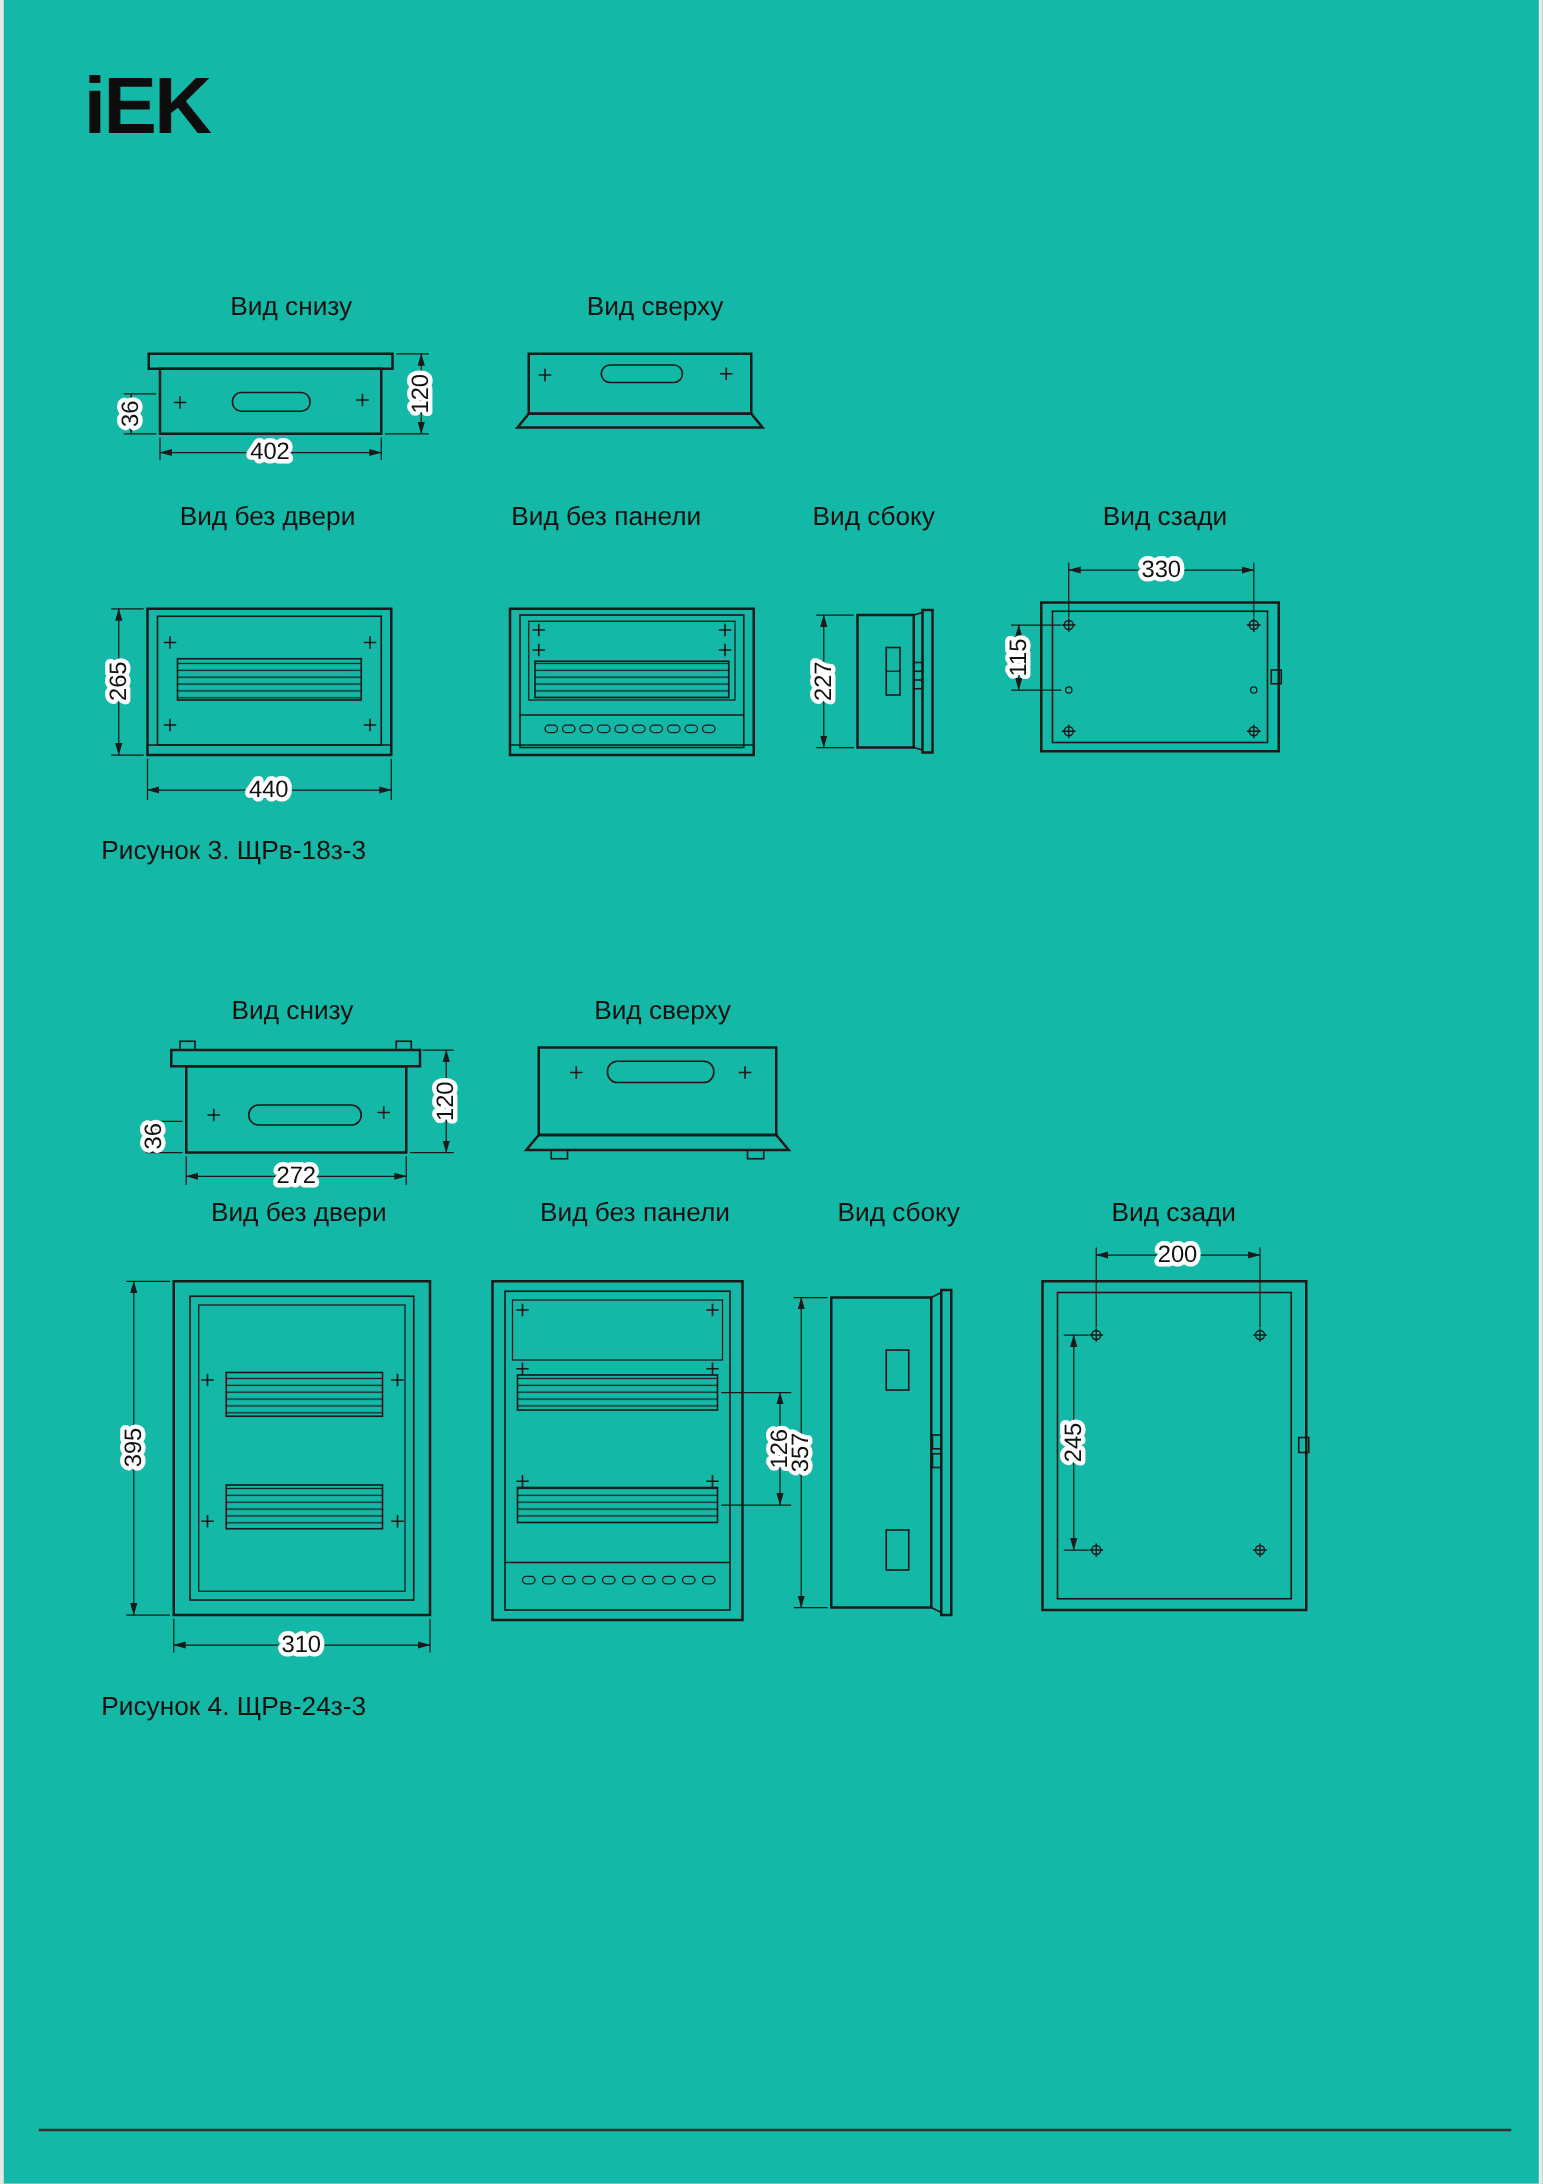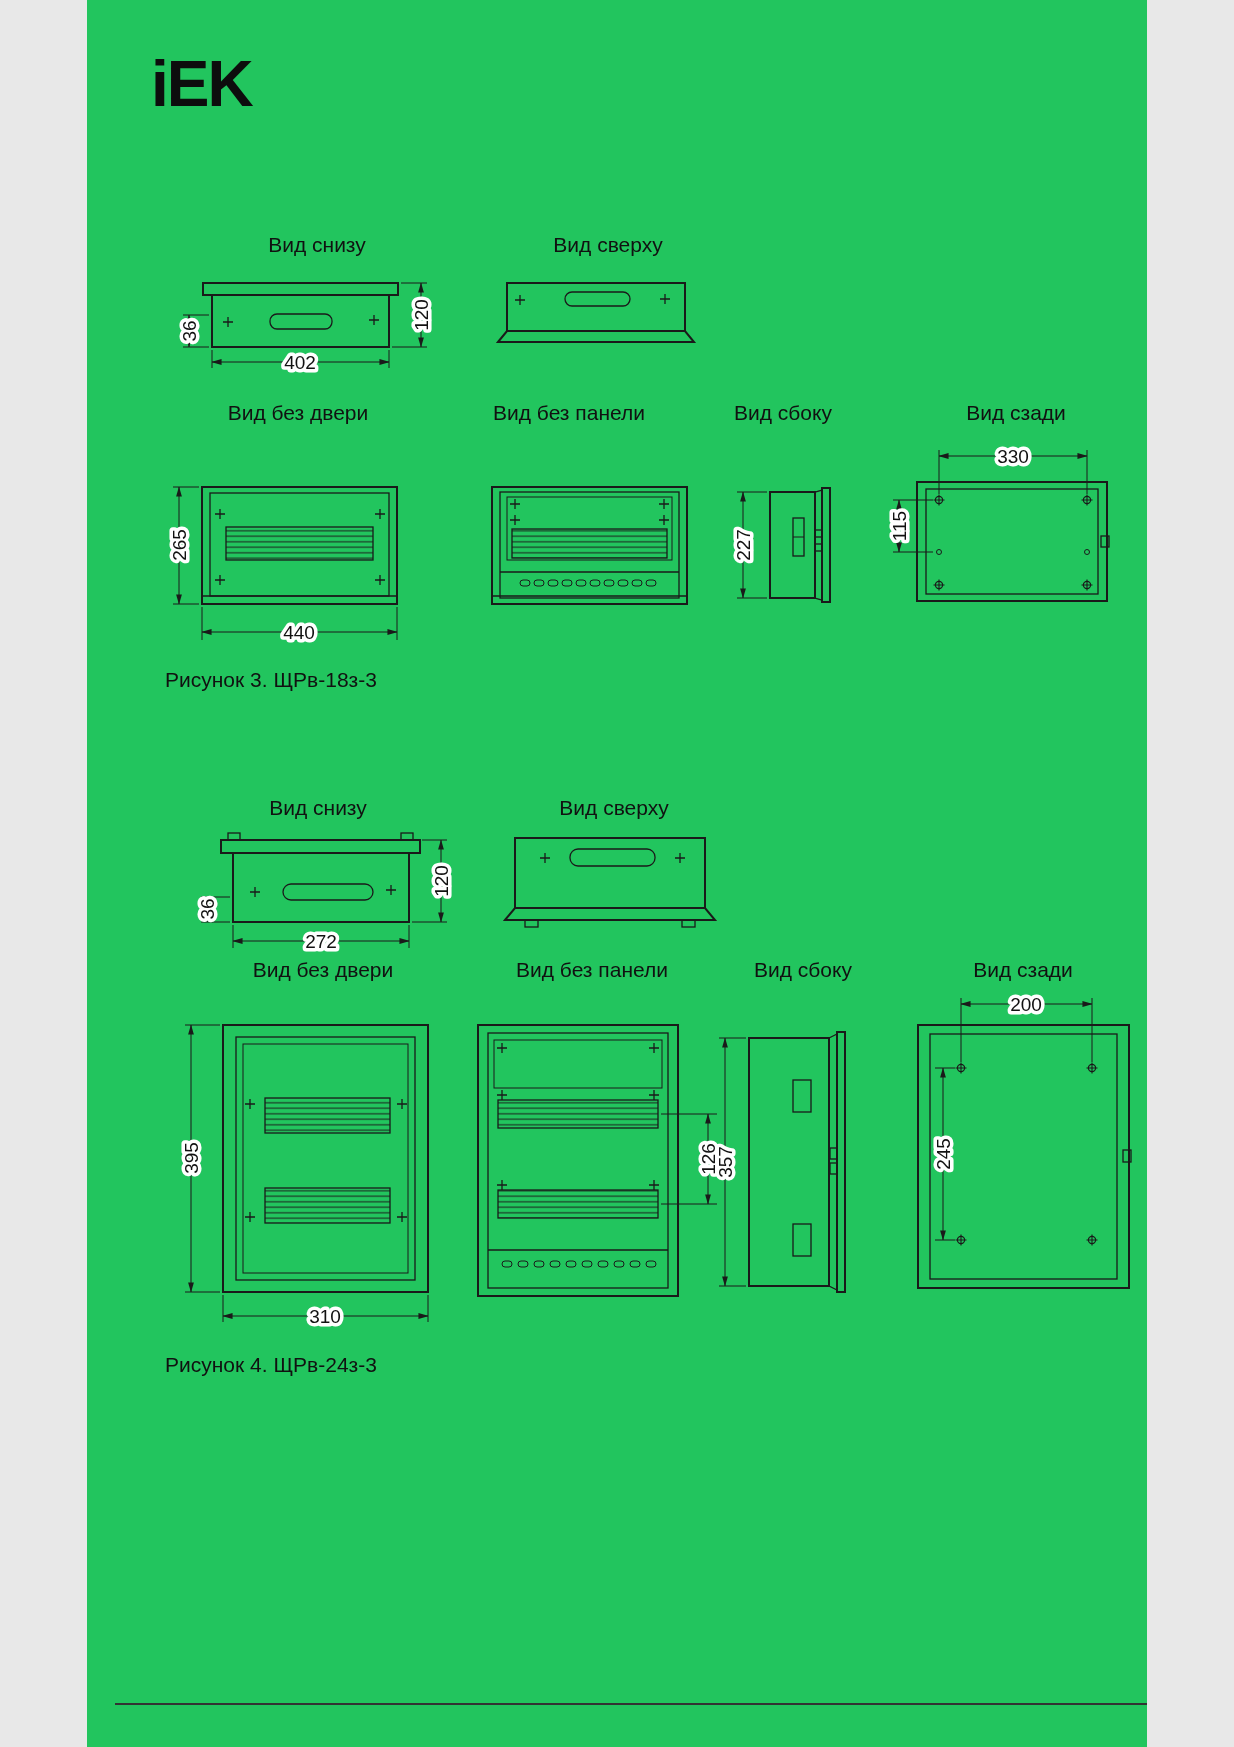--- a/index.html
+++ b/index.html
@@ -1,16 +1,16 @@
 <!DOCTYPE html>
 <html><head>
 <meta charset="utf-8">
 <style>
   html,body { margin:0; padding:0; background:#e8e8e8; }
-  .sheet { width:1060px; height:1747px; background:#22c55e; position:relative; margin:0 auto; overflow:hidden; }
+  .sheet { width:1228px; height:1747px; background:#14b8a6; position:relative; margin:0 auto; overflow:hidden; }
   svg { display:block; }
   .lbl  { font-family:"Liberation Sans",sans-serif; font-size:21px; fill:#111; text-anchor:middle; }
   .cap  { font-family:"Liberation Sans",sans-serif; font-size:21px; fill:#111; }
   .dim  { font-family:"Liberation Sans",sans-serif; font-size:19px; fill:#111; text-anchor:middle;
           dominant-baseline:central; paint-order:stroke; stroke:#fff; stroke-width:7px; stroke-linejoin:round; }
   .logo { font-family:"Liberation Sans",sans-serif; font-size:64px; font-weight:800; fill:#0d0d0d; letter-spacing:-2px; }
   .o { fill:none; stroke:#1a1a1a; stroke-width:2; }
   .m { fill:none; stroke:#1a1a1a; stroke-width:1.3; }
   .t { fill:none; stroke:#1a1a1a; stroke-width:1; }
   .d { fill:none; stroke:#1a1a1a; stroke-width:1; marker-start:url(#arw); marker-end:url(#arw); }

